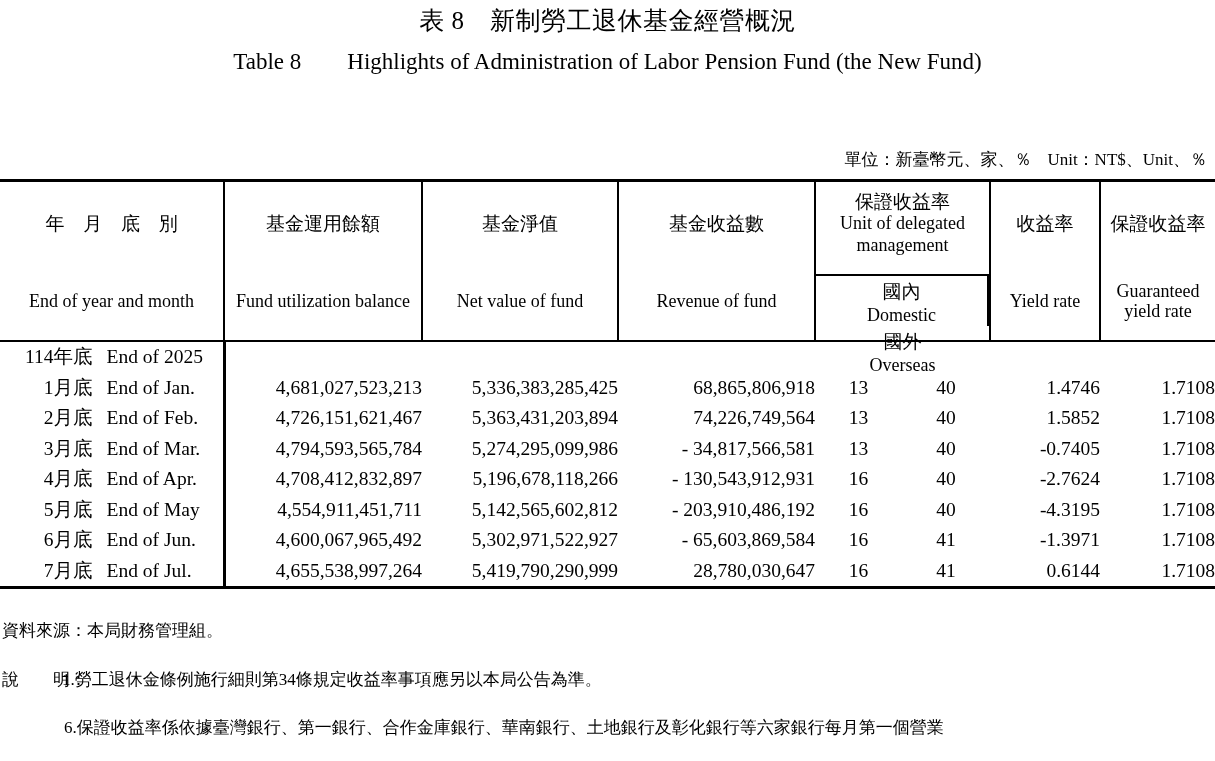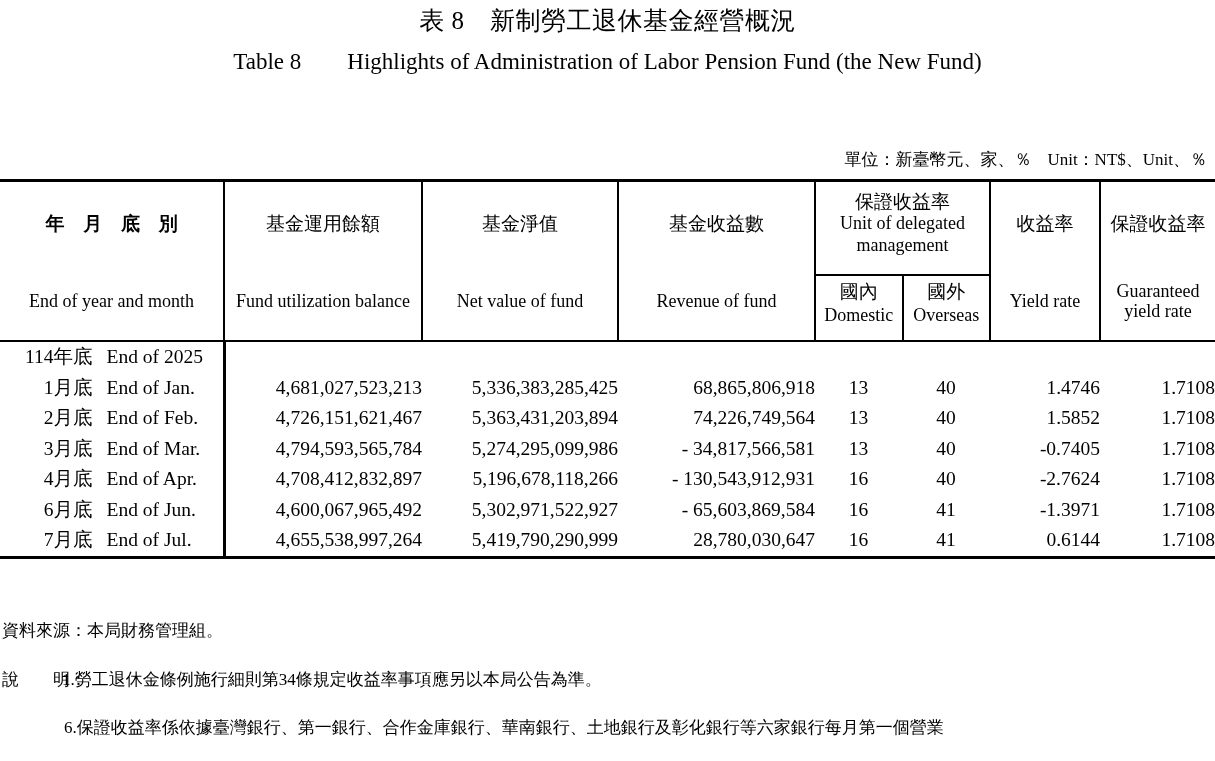--- a/index.html
+++ b/index.html
@@ -86,21 +86,21 @@
     box-sizing: border-box;
   }
   .hcell.last { border-right: none; border-radius: 31px; }
   .hcell .zh {
     font-size: 19px;
     position: absolute;
     left: 0; right: 0;
     top: 31px;
     line-height: 1.15;
   }
-  .hcell .zh.sp { letter-spacing: 7px; text-indent: 7px; font-weight: bold; }
+  .hcell .zh.sp { letter-spacing: 7px; text-indent: 7px; }
   .hcell .en {
     font-size: 18px;
     position: absolute;
     left: 0; right: 0;
     bottom: 28px;
     line-height: 1.15;
   }
   .hcell .en.two { bottom: 18px; }
 
   
@@ -112,20 +112,21 @@
     padding-top: 8px;
     text-align: center;
     line-height: 1.22;
   }
   .nest-top .zh2 { font-size: 19px; display: block; }
   .nest-top .en2 { font-size: 18px; display: block; }
   .nest-bot {
     height: 64px;
     display: flex;
     box-sizing: border-box;
+    flex-direction: column;
   }
   .nest-bot > div {
     flex: 1 1 0;
     text-align: center;
     border-right: 2px solid #000;
     box-sizing: border-box;
     padding-top: 4px;
     line-height: 1.25;
   }
   .nest-bot > div.last2 { border-right: none; }
@@ -317,20 +318,30 @@
           <td class="c-period"><span class="zhlab">4月底</span><span class="enlab">End of  Apr.</span></td>
           <td class="c-bal">4,708,412,832,897</td>
           <td class="c-net">5,196,678,118,266</td>
           <td class="c-rev">- 130,543,912,931</td>
           <td class="c-dom">16</td>
           <td class="c-ovs">40</td>
           <td class="c-yld">-2.7624</td>
           <td class="c-gyld">1.7108</td>
         </tr>
         <tr>
+          <td class="c-period"><span class="zhlab">5月底</span><span class="enlab">End of  May</span></td>
+          <td class="c-bal">4,554,911,451,711</td>
+          <td class="c-net">5,142,565,602,812</td>
+          <td class="c-rev">- 203,910,486,192</td>
+          <td class="c-dom">16</td>
+          <td class="c-ovs">40</td>
+          <td class="c-yld">-4.3195</td>
+          <td class="c-gyld">1.7108</td>
+        </tr>
+        <tr>
           <td class="c-period"><span class="zhlab">6月底</span><span class="enlab">End of  Jun.</span></td>
           <td class="c-bal">4,600,067,965,492</td>
           <td class="c-net">5,302,971,522,927</td>
           <td class="c-rev">- 65,603,869,584</td>
           <td class="c-dom">16</td>
           <td class="c-ovs">41</td>
           <td class="c-yld">-1.3971</td>
           <td class="c-gyld">1.7108</td>
         </tr>
         <tr>

